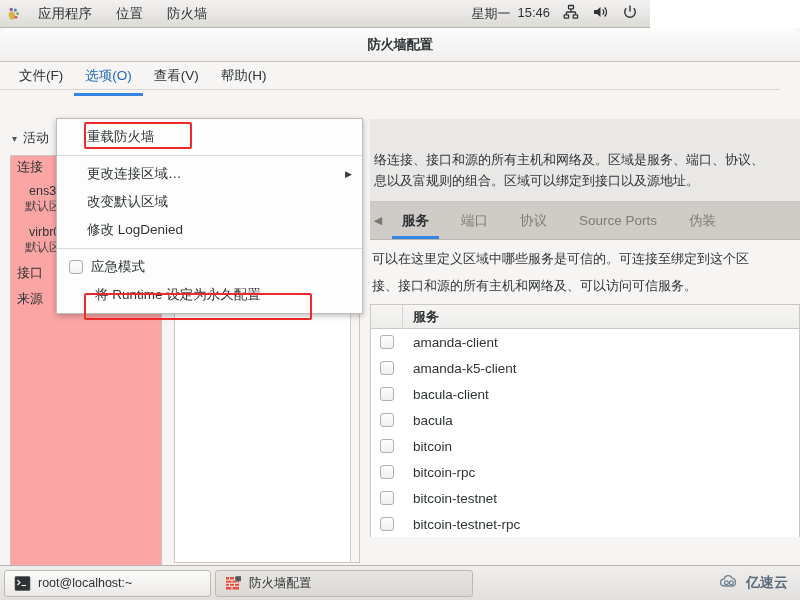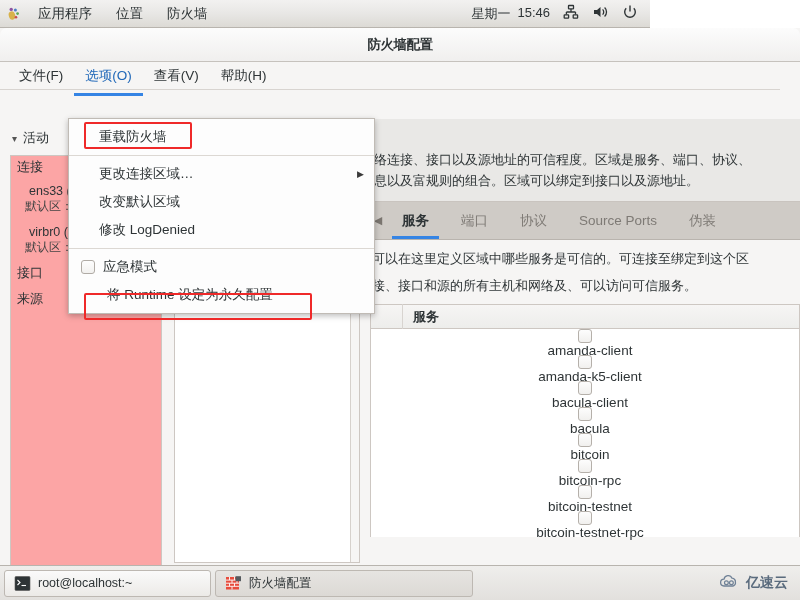--- a/index.html
+++ b/index.html
@@ -123,35 +123,35 @@
   .tab-desc { font-size: 13px; color: #2e3436; line-height: 21px; padding: 8px 0 6px 2px; white-space: nowrap; }
 
   .svc-wrap { position: relative; margin-top: 2px; }
   .svc-header {
     display: flex; align-items: center; height: 25px;
     background: linear-gradient(to bottom,#f6f5f4,#ededeb);
     border-top: 1px solid #cdc7c2; border-bottom: 1px solid #cdc7c2;
   }
   .svc-header .colcb { width: 32px; border-right: 1px solid #d8d4d0; height: 25px; }
   .svc-header .colname { font-size: 13px; font-weight: bold; color: #2e3436; padding-left: 10px; }
-  .svc-row { display: flex; align-items: center; height: 26px; background: #fff; flex-direction: column; }
+  .svc-row { display: flex; align-items: center; height: 26px; background: #fff; }
   .svc-cb-cell { width: 32px; display: flex; justify-content: center; }
   .cbox {
     width: 14px; height: 14px; border: 1px solid #b5b0aa; border-radius: 3px;
     background: linear-gradient(to bottom,#fdfdfd,#f1f0ee);
   }
   .svc-label { font-size: 13.5px; color: #2e3436; padding-left: 10px; }
   .svc-listborder {
     border-left: 1px solid #cdc7c2; border-right: 1px solid #cdc7c2;
     background: #fff;
   }
 
   
   .dropdown {
-    position: absolute; left: 68px; top: 90px; width: 307px;
+    position: absolute; left: 56px; top: 90px; width: 307px;
     background: #fdfdfd; border: 1px solid #c0bbb5;
     box-shadow: 0 2px 6px rgba(0,0,0,0.26);
     z-index: 50; padding: 4px 0 4px 0;
   }
   .menu-row {
     display: flex; align-items: center; height: 28px; padding: 0 10px 0 12px;
     font-size: 13.5px; color: #2e3436; position: relative; white-space: nowrap;
   }
   .menu-row .lbl { padding-left: 18px; }
   .menu-row.has-check .lbl { padding-left: 8px; }
@@ -280,21 +280,21 @@
           <div class="zone-item selected">public</div>
           <div class="zone-item">trusted</div>
           <div class="zone-item">work</div>
           <div class="zone-scroll"></div>
         </div>
       </div>
 
       <div class="content">
         <div class="desc-box">
           <div style="height:22px"></div>
-          <div class="desc-text">络连接、接口以及源地址的可信程度。区域是服务、端口、协议、</div>
+          <div class="desc-text">络连接、接口和源的所有主机和网络及。区域是服务、端口、协议、</div>
           <div class="desc-text">息以及富规则的组合。区域可以绑定到接口以及源地址。</div>
         </div>
 
         <div class="tabbar">
           <span class="tab-arrow">◀</span>
           <span class="tab active">服务</span>
           <span class="tab">端口</span>
           <span class="tab">协议</span>
           <span class="tab">Source Ports</span>
           <span class="tab">伪装</span>

